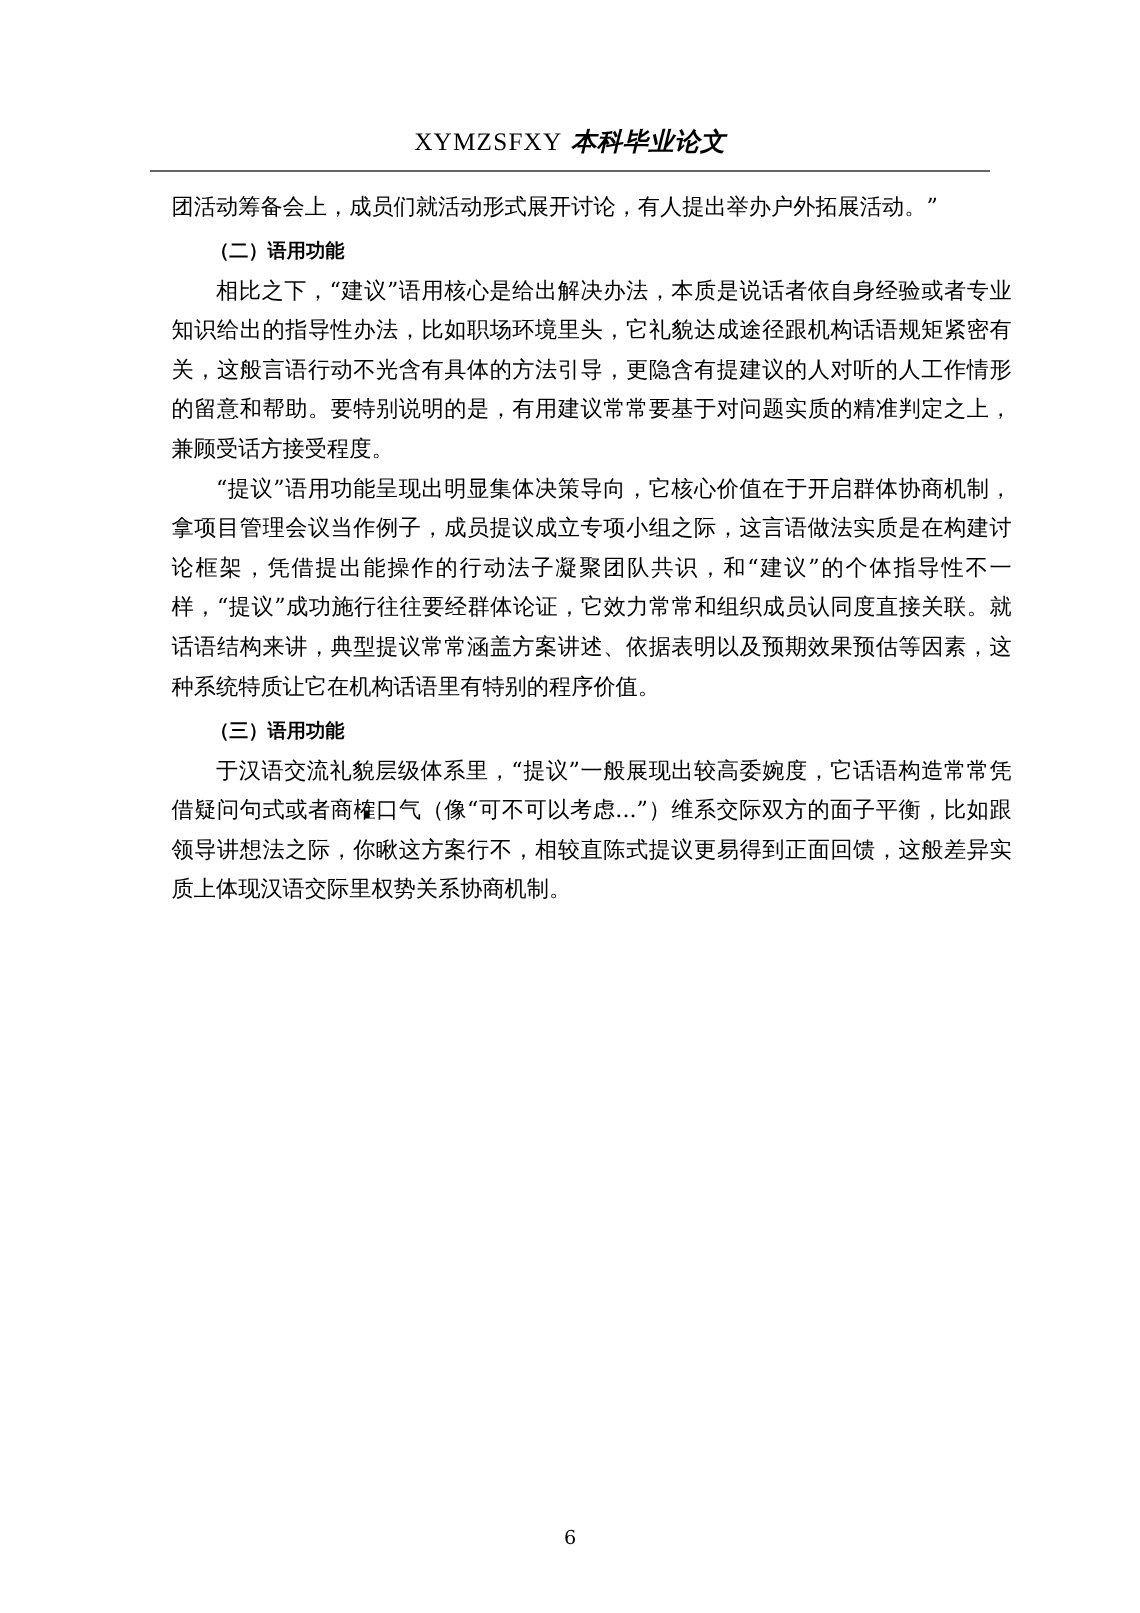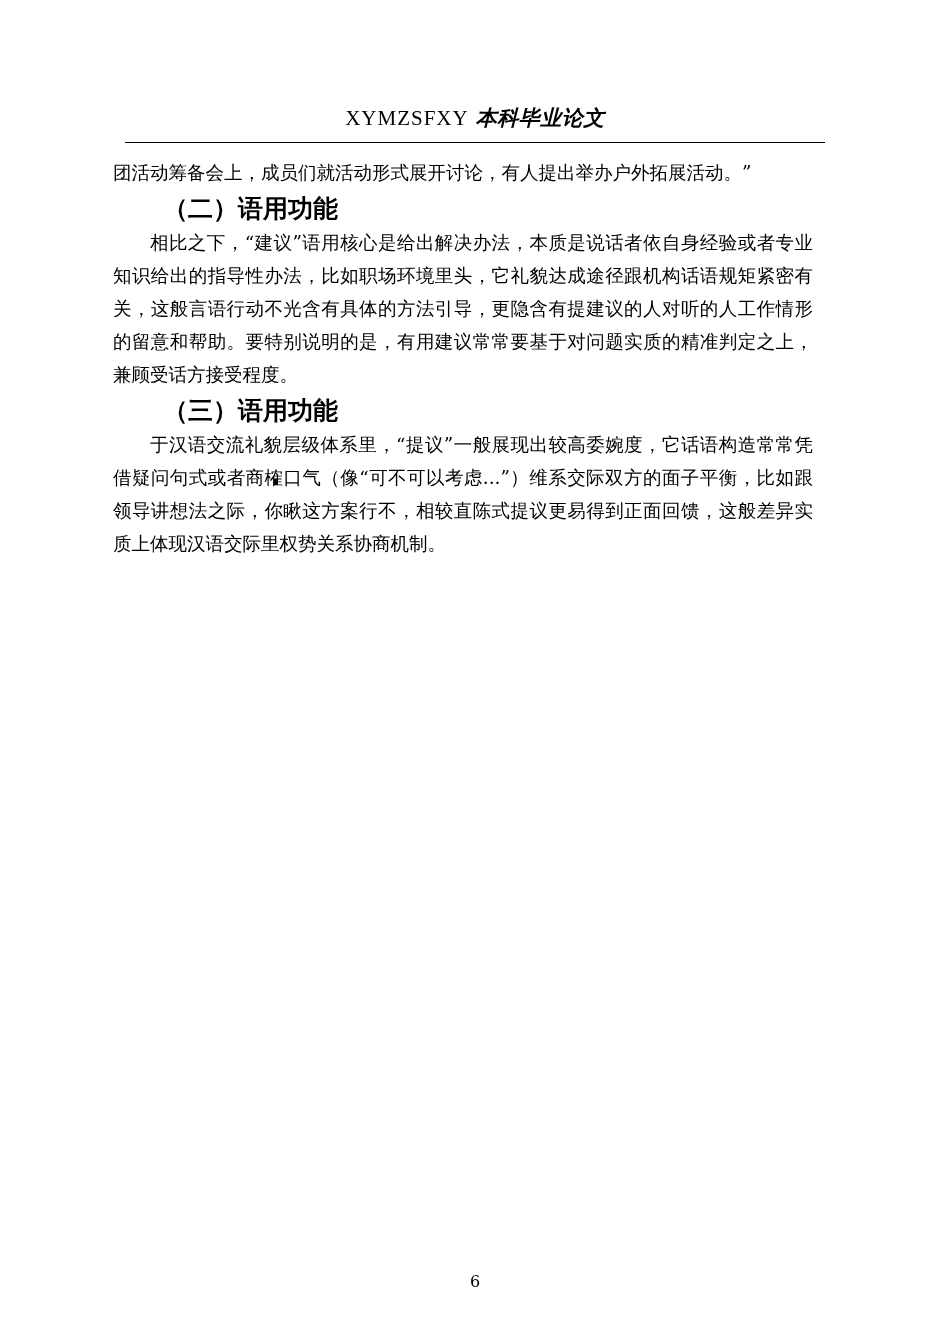--- a/index.html
+++ b/index.html
@@ -51,38 +51,38 @@
   .header-rule {
     position: absolute;
     left: 125px;
     top: 98px;
     width: 700px;
     height: 0;
     border-top: 1.5px solid #000;
   }
   .content {
     position: absolute;
-    left: 113px;
+    left: 143px;
     top: 112px;
     width: 700px;
   }
   p.body-text {
     margin: 0;
     font-size: 18.5px;
     line-height: 33px;
     text-align: justify;
     text-justify: inter-character;
     font-family: "DejaVu Serif", "Liberation Serif", serif;
   }
   p.indent {
     text-indent: 2em;
   }
   h2.section-heading {
     margin: 2px 0 0 0;
-    font-size: 25px;
+    font-size: 16px;
     line-height: 35px;
     font-weight: bold;
     text-indent: 2em;
     font-family: "DejaVu Sans", "Liberation Sans", sans-serif;
   }
   .footer {
     position: absolute;
     left: 0;
     top: 1228px;
     width: 950px;
@@ -98,19 +98,20 @@
 
   <div class="header">
     <div class="header-title"><span class="latin">XYMZSFXY</span> <span class="cn">本科毕业论文</span></div>
   </div>
   <div class="header-rule"></div>
 
   <div class="content">
     <p class="body-text">团活动筹备会上，成员们就活动形式展开讨论，有人提出举办户外拓展活动。”</p>
     <h2 class="section-heading">（二）语用功能</h2>
     <p class="body-text indent">相比之下，“建议”语用核心是给出解决办法，本质是说话者依自身经验或者专业知识给出的指导性办法，比如职场环境里头，它礼貌达成途径跟机构话语规矩紧密有关，这般言语行动不光含有具体的方法引导，更隐含有提建议的人对听的人工作情形的留意和帮助。要特别说明的是，有用建议常常要基于对问题实质的精准判定之上，兼顾受话方接受程度。</p>
+    <p class="body-text indent">“提议”语用功能呈现出明显集体决策导向，它核心价值在于开启群体协商机制，拿项目管理会议当作例子，成员提议成立专项小组之际，这言语做法实质是在构建讨论框架，凭借提出能操作的行动法子凝聚团队共识，和“建议”的个体指导性不一样，“提议”成功施行往往要经群体论证，它效力常常和组织成员认同度直接关联。就话语结构来讲，典型提议常常涵盖方案讲述、依据表明以及预期效果预估等因素，这种系统特质让它在机构话语里有特别的程序价值。</p>
     <h2 class="section-heading">（三）语用功能</h2>
     <p class="body-text indent">于汉语交流礼貌层级体系里，“提议”一般展现出较高委婉度，它话语构造常常凭借疑问句式或者商榷口气（像“可不可以考虑...”）维系交际双方的面子平衡，比如跟领导讲想法之际，你瞅这方案行不，相较直陈式提议更易得到正面回馈，这般差异实质上体现汉语交际里权势关系协商机制。</p>
   </div>
 
   <div class="footer">6</div>
 
 </div>
 
 </body></html>

